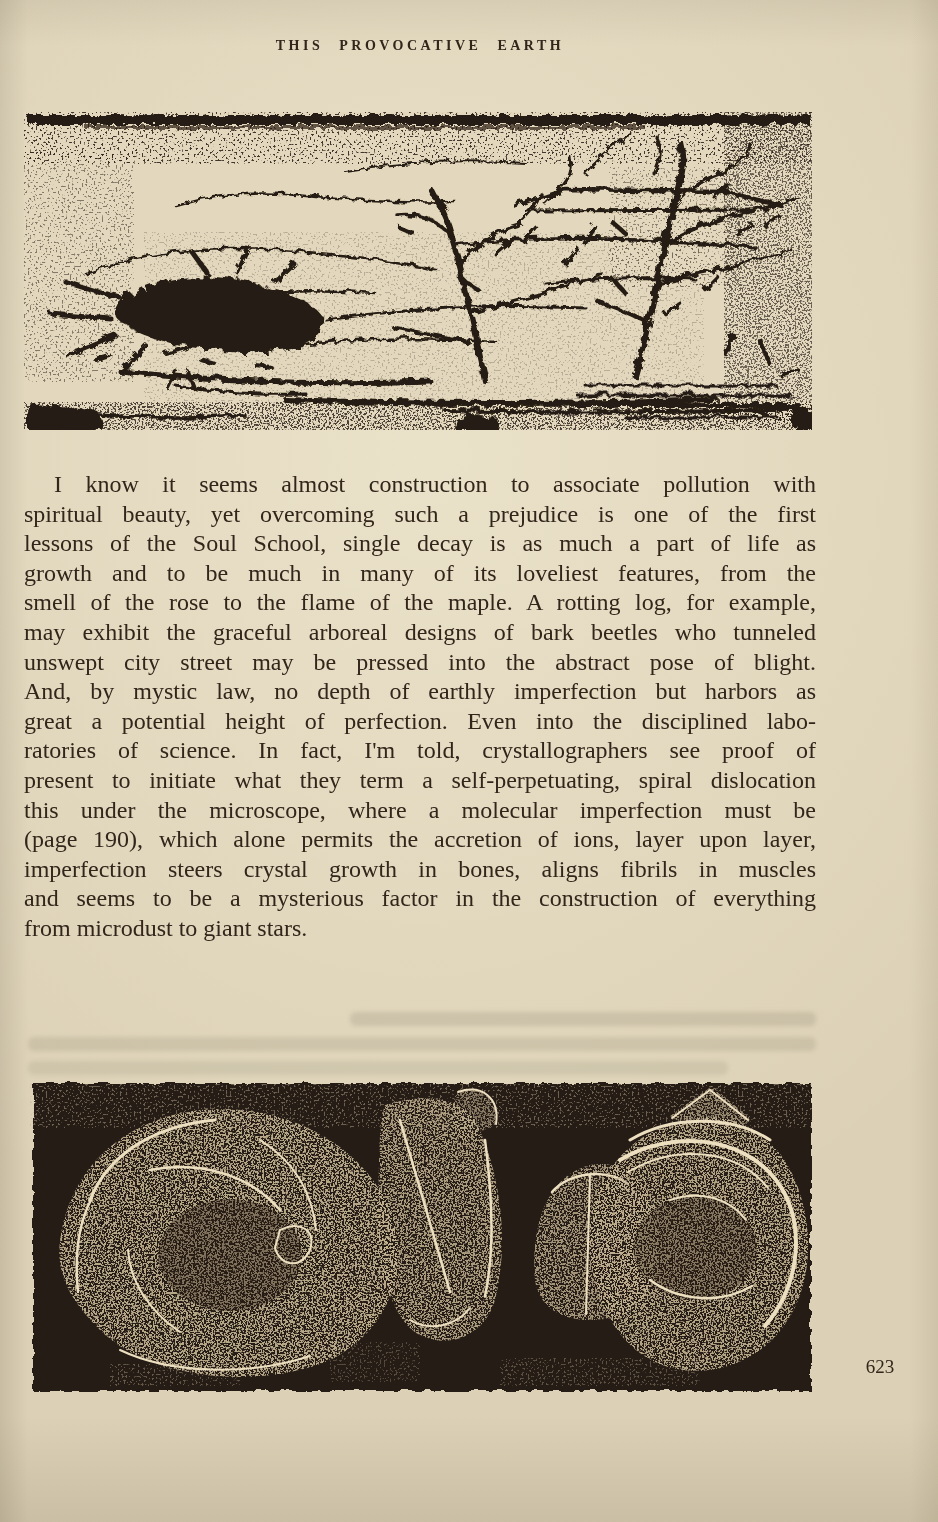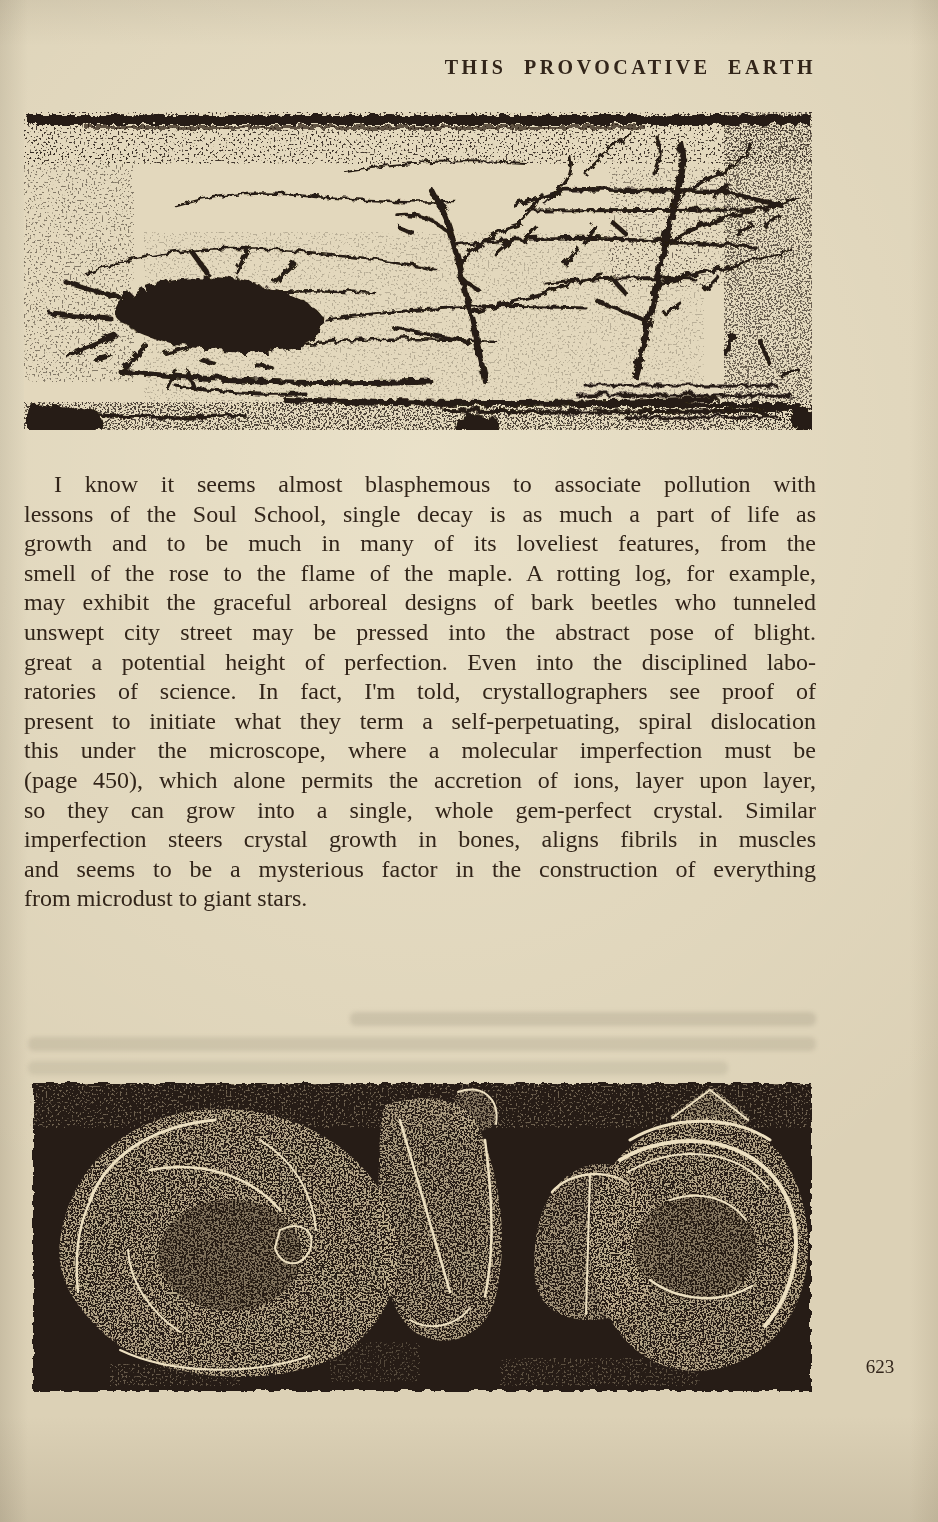--- a/index.html
+++ b/index.html
@@ -10,23 +10,23 @@
   }
   .page{
     position:relative;width:938px;height:1522px;
     background:
       radial-gradient(ellipse 130% 90% at 45% 30%, rgba(255,250,230,.40), rgba(255,250,230,0) 62%),
       linear-gradient(90deg, rgba(80,70,50,.14) 0, rgba(80,70,50,0) 3%, rgba(80,70,50,0) 97%, rgba(110,95,70,.12) 100%),
       linear-gradient(180deg, rgba(80,70,50,.10) 0, rgba(80,70,50,0) 3%, rgba(80,70,50,0) 93%, rgba(110,95,70,.16) 100%),
       var(--c-paper, #dcd1b6);
   }
   .running-head{
-    position:absolute;left:24px;top:56px;width:792px;
-    text-align:right;
-    font-size:20px;font-weight:bold;
+    position:absolute;left:24px;top:38px;width:792px;
+    text-align:center;
+    font-size:14px;font-weight:bold;
     letter-spacing:3.5px;word-spacing:9px;
     color:var(--c-ink, #32251a);
   }
   .illus{position:absolute;display:block;}
   .illus-top{left:24px;top:112px;}
   .illus-bottom{left:30px;top:1080px;}
   .body-text{
     position:absolute;left:24px;top:470px;width:792px;
     font-size:24px;line-height:29.6px;
     color:var(--c-ink, #32251a);
@@ -193,32 +193,33 @@
     </g>
 
     <g fill="var(--c-illink,#271d12)" filter="url(#rough2)">
       <path d="M0,292 q42,-6 72,6 l8,20 H0 z"></path>
       <path d="M430,304 q20,-8 40,0 l4,14 h-48 z"></path>
       <path d="M770,296 q14,-4 18,4 v18 h-22 z"></path>
     </g>
   </svg>
 
   <div class="body-text">
-      <div class="tline">I know it seems almost blasphemous to associate pollution with</div>
+      <div class="tline">I know it seems almost construction to associate pollution with</div>
+      <div class="tline">spiritual beauty, yet overcoming such a prejudice is one of the first</div>
       <div class="tline">lessons of the Soul School, single decay is as much a part of life as</div>
       <div class="tline">growth and to be much in many of its loveliest features, from the</div>
       <div class="tline">smell of the rose to the flame of the maple.  A rotting log, for example,</div>
       <div class="tline">may exhibit the graceful arboreal designs of bark beetles who tunneled</div>
       <div class="tline">unswept city street may be pressed into the abstract pose of blight.</div>
+      <div class="tline">And, by mystic law, no depth of earthly imperfection but harbors as</div>
       <div class="tline">great a potential height of perfection.  Even into the disciplined labo-</div>
       <div class="tline">ratories of science.  In fact, I'm told, crystallographers see proof of</div>
       <div class="tline">present to initiate what they term a self-perpetuating, spiral dislocation</div>
       <div class="tline">this under the microscope, where a molecular imperfection must be</div>
-      <div class="tline">(page 450), which alone permits the accretion of ions, layer upon layer,</div>
-      <div class="tline">so they can grow into a single, whole gem-perfect crystal.  Similar</div>
+      <div class="tline">(page 190), which alone permits the accretion of ions, layer upon layer,</div>
       <div class="tline">imperfection steers crystal growth in bones, aligns fibrils in muscles</div>
       <div class="tline">and seems to be a mysterious factor in the construction of everything</div>
       <div class="tline">from microdust to giant stars.</div>
     </div>
 
   <div class="ghost ghost-1"></div>
   <div class="ghost ghost-2"></div>
   <div class="ghost ghost-3"></div>
 
   <svg class="illus illus-bottom" width="782" height="312" viewBox="0 0 782 312" role="img" aria-label="Woodcut of crushed discarded tin cans">

